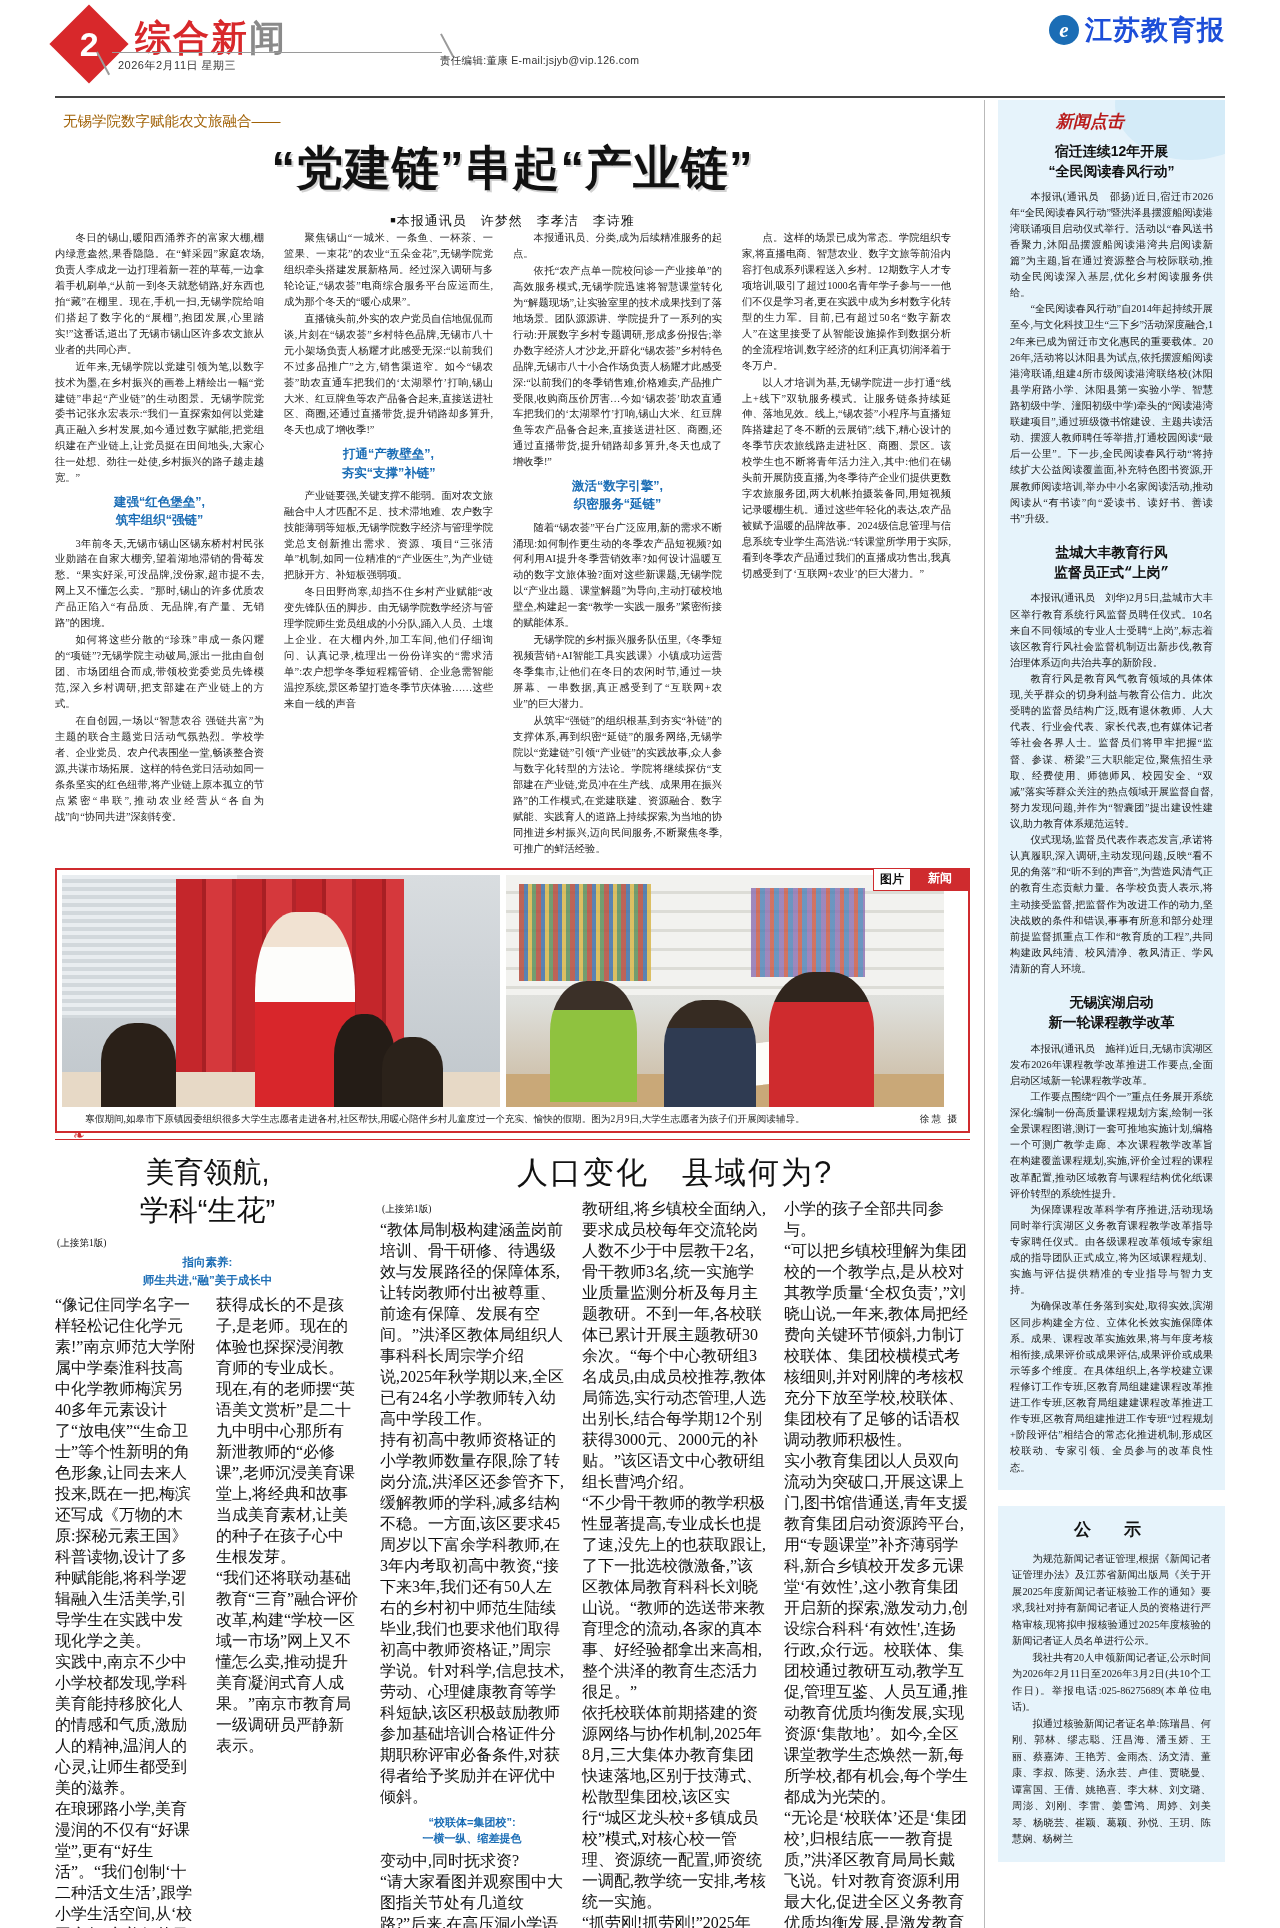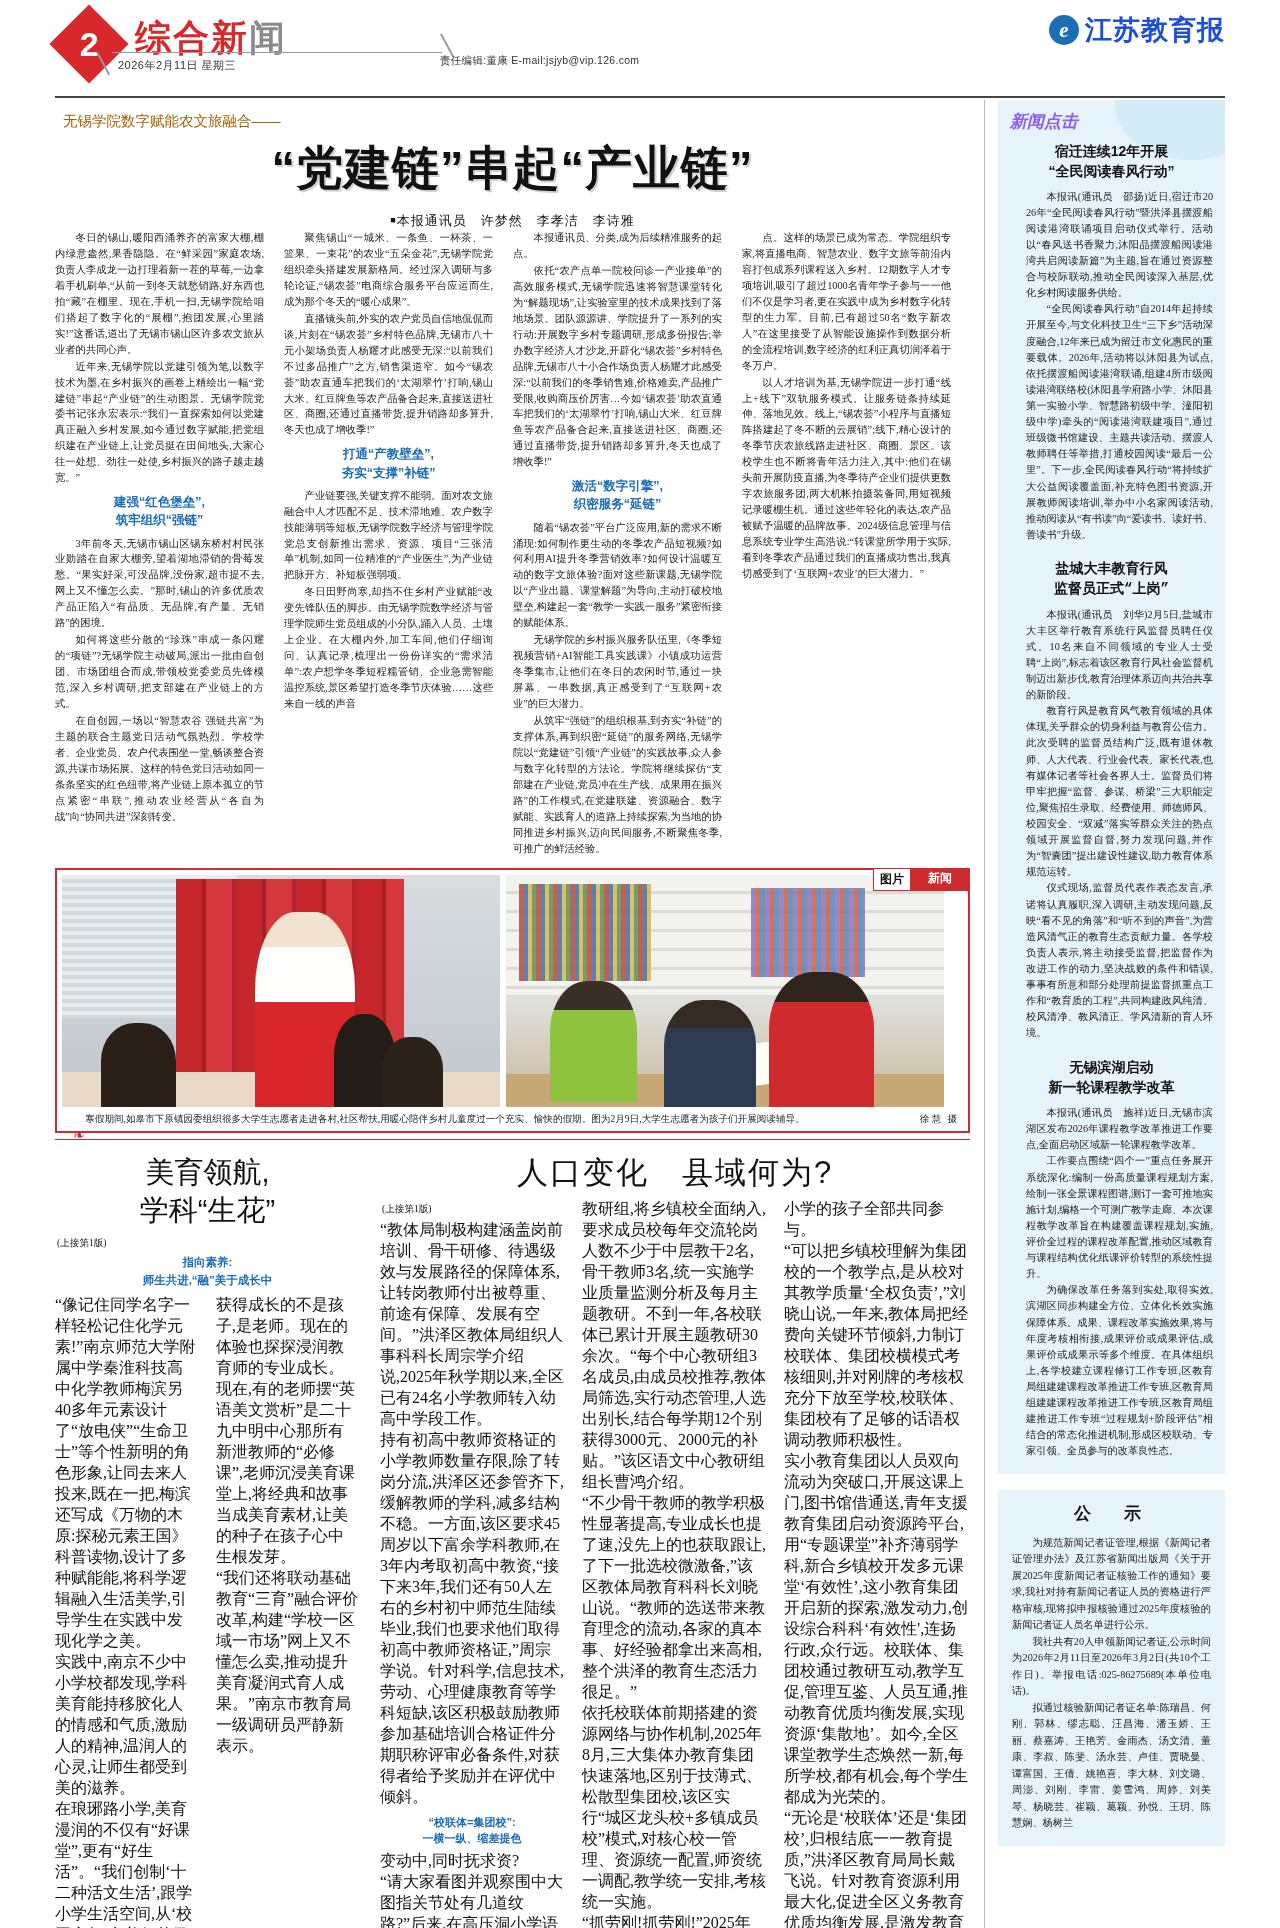--- a/index.html
+++ b/index.html
@@ -161,32 +161,31 @@
   }
 
   
   .news-box { background: #e6f3fb; padding: 10px 12px 14px; position: relative; overflow: hidden; }
   .news-box::before {
     content:""; position:absolute; right:-40px; top:-50px; width: 150px; height: 110px;
     background: #d4ebf8; border-radius: 50%;
   }
   .nb-title {
     font-family:"Liberation Sans",sans-serif; font-style: italic; font-weight: bold;
-    font-size: 17px; color: #8b5cf6; position: relative; z-index: 2; margin-bottom: 8px;
+    font-size: 17px; color: #b91c1c; position: relative; z-index: 2; margin-bottom: 8px; margin-left: 46px;
   }
   .sb-head {
     font-family:"Liberation Sans",sans-serif; font-weight:bold; font-size: 14px;
     text-align:center; line-height: 1.45; color:#111; position:relative; z-index:2; margin: 8px 0 7px;
   }
   .sb-head.second { margin-top: 16px; font-family: Liberation Mono, monospace; }
   .sb-body p {
     font-family:"Liberation Serif",serif; font-size: 10.2px; line-height: 1.58;
     text-align: justify; text-indent: 2em; color:#1a1a1a; position: relative; z-index: 2;
     word-break: break-all;
-    margin-left: 16px;
   }
   .notice-box { background: #e6f3fb; margin-top: 16px; padding: 12px 14px 14px; }
   .notice-title {
     font-family:"Liberation Sans",sans-serif; font-size: 17px; font-weight: bold;
     letter-spacing: 8px; text-align:center; color:#111; margin-bottom: 10px;
   }
   .notice-box p {
     font-family:"Liberation Serif",serif; font-size: 10.2px; line-height: 1.62;
     text-align: justify; text-indent: 2em; color:#1a1a1a; word-break: break-all;
   }
@@ -389,20 +388,21 @@
         <div class="sb-body">
           <p>本报讯(通讯员　刘华)2月5日,盐城市大丰区举行教育系统行风监督员聘任仪式。10名来自不同领域的专业人士受聘“上岗”,标志着该区教育行风社会监督机制迈出新步伐,教育治理体系迈向共治共享的新阶段。</p>
           <p>教育行风是教育风气教育领域的具体体现,关乎群众的切身利益与教育公信力。此次受聘的监督员结构广泛,既有退休教师、人大代表、行业会代表、家长代表,也有媒体记者等社会各界人士。监督员们将甲牢把握“监督、参谋、桥梁”三大职能定位,聚焦招生录取、经费使用、师德师风、校园安全、“双减”落实等群众关注的热点领域开展监督自督,努力发现问题,并作为“智囊团”提出建设性建议,助力教育体系规范运转。</p>
           <p>仪式现场,监督员代表作表态发言,承诺将认真履职,深入调研,主动发现问题,反映“看不见的角落”和“听不到的声音”,为营造风清气正的教育生态贡献力量。各学校负责人表示,将主动接受监督,把监督作为改进工作的动力,坚决战败的条件和错误,事事有所意和部分处理前提监督抓重点工作和“教育质的工程”,共同构建政风纯清、校风清净、教风清正、学风清新的育人环境。</p>
         </div>
 
         <div class="sb-head second">无锡滨湖启动<br>新一轮课程教学改革</div>
         <div class="sb-body">
           <p>本报讯(通讯员　施祥)近日,无锡市滨湖区发布2026年课程教学改革推进工作要点,全面启动区域新一轮课程教学改革。</p>
           <p>工作要点围绕“四个一”重点任务展开系统深化:编制一份高质量课程规划方案,绘制一张全景课程图谱,测订一套可推地实施计划,编格一个可测广教学走廊、本次课程教学改革旨在构建覆盖课程规划,实施,评价全过程的课程改革配置,推动区域教育与课程结构优化纸课评价转型的系统性提升。</p>
+          <p>为保障课程改革科学有序推进,活动现场同时举行滨湖区义务教育课程教学改革指导专家聘任仪式。由各级课程改革领域专家组成的指导团队正式成立,将为区域课程规划、实施与评估提供精准的专业指导与智力支持。</p>
           <p>为确保改革任务落到实处,取得实效,滨湖区同步构建全方位、立体化长效实施保障体系。成果、课程改革实施效果,将与年度考核相衔接,成果评价或成果评估,成果评价或成果示等多个维度。在具体组织上,各学校建立课程修订工作专班,区教育局组建建课程改革推进工作专班,区教育局组建建课程改革推进工作专班,区教育局组建推进工作专班“过程规划+阶段评估”相结合的常态化推进机制,形成区校联动、专家引领、全员参与的改革良性态。</p>
         </div>
       </div>
 
       <div class="notice-box">
         <div class="notice-title">公　示</div>
         <p>为规范新闻记者证管理,根据《新闻记者证管理办法》及江苏省新闻出版局《关于开展2025年度新闻记者证核验工作的通知》要求,我社对持有新闻记者证人员的资格进行严格审核,现将拟申报核验通过2025年度核验的新闻记者证人员名单进行公示。</p>
         <p>我社共有20人申领新闻记者证,公示时间为2026年2月11日至2026年3月2日(共10个工作日)。举报电话:025-86275689(本单位电话)。</p>
         <p>拟通过核验新闻记者证名单:陈瑞昌、何刚、郭林、缪志聪、汪昌海、潘玉娇、王丽、蔡嘉涛、王艳芳、金雨杰、汤文清、董康、李叔、陈斐、汤永芸、卢佳、贾晓曼、谭富国、王倩、姚艳喜、李大林、刘文璐、周澎、刘刚、李雷、姜雪鸿、周婷、刘美琴、杨晓芸、崔颖、葛颖、孙悦、王玥、陈慧娴、杨树兰</p>
 

